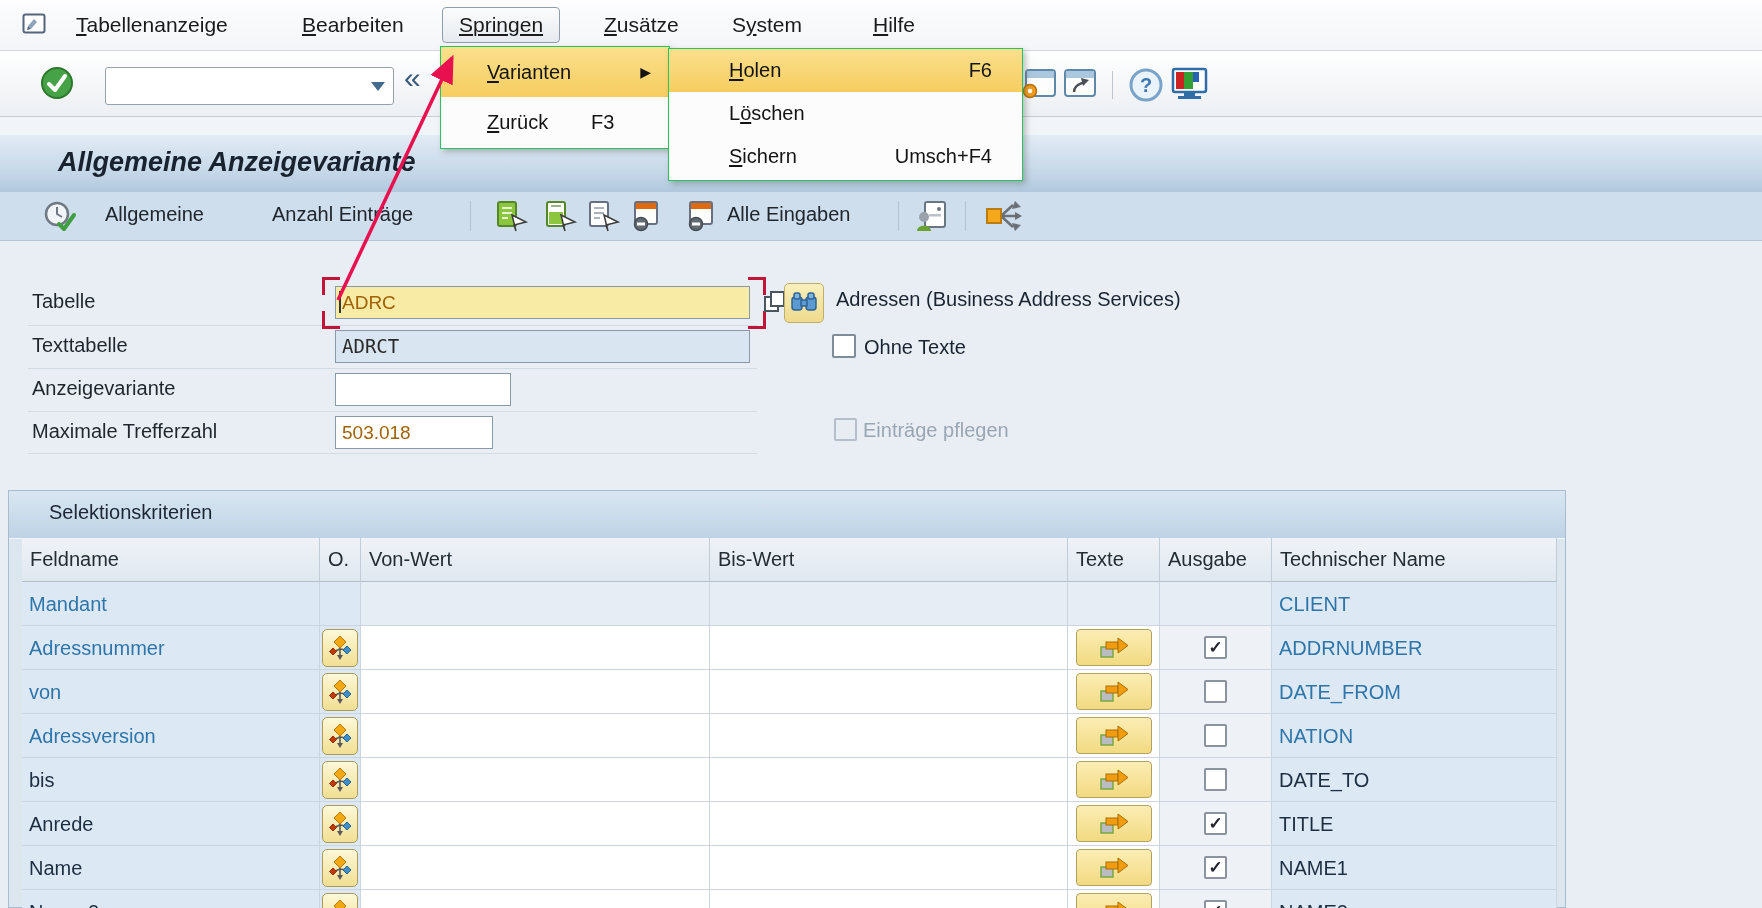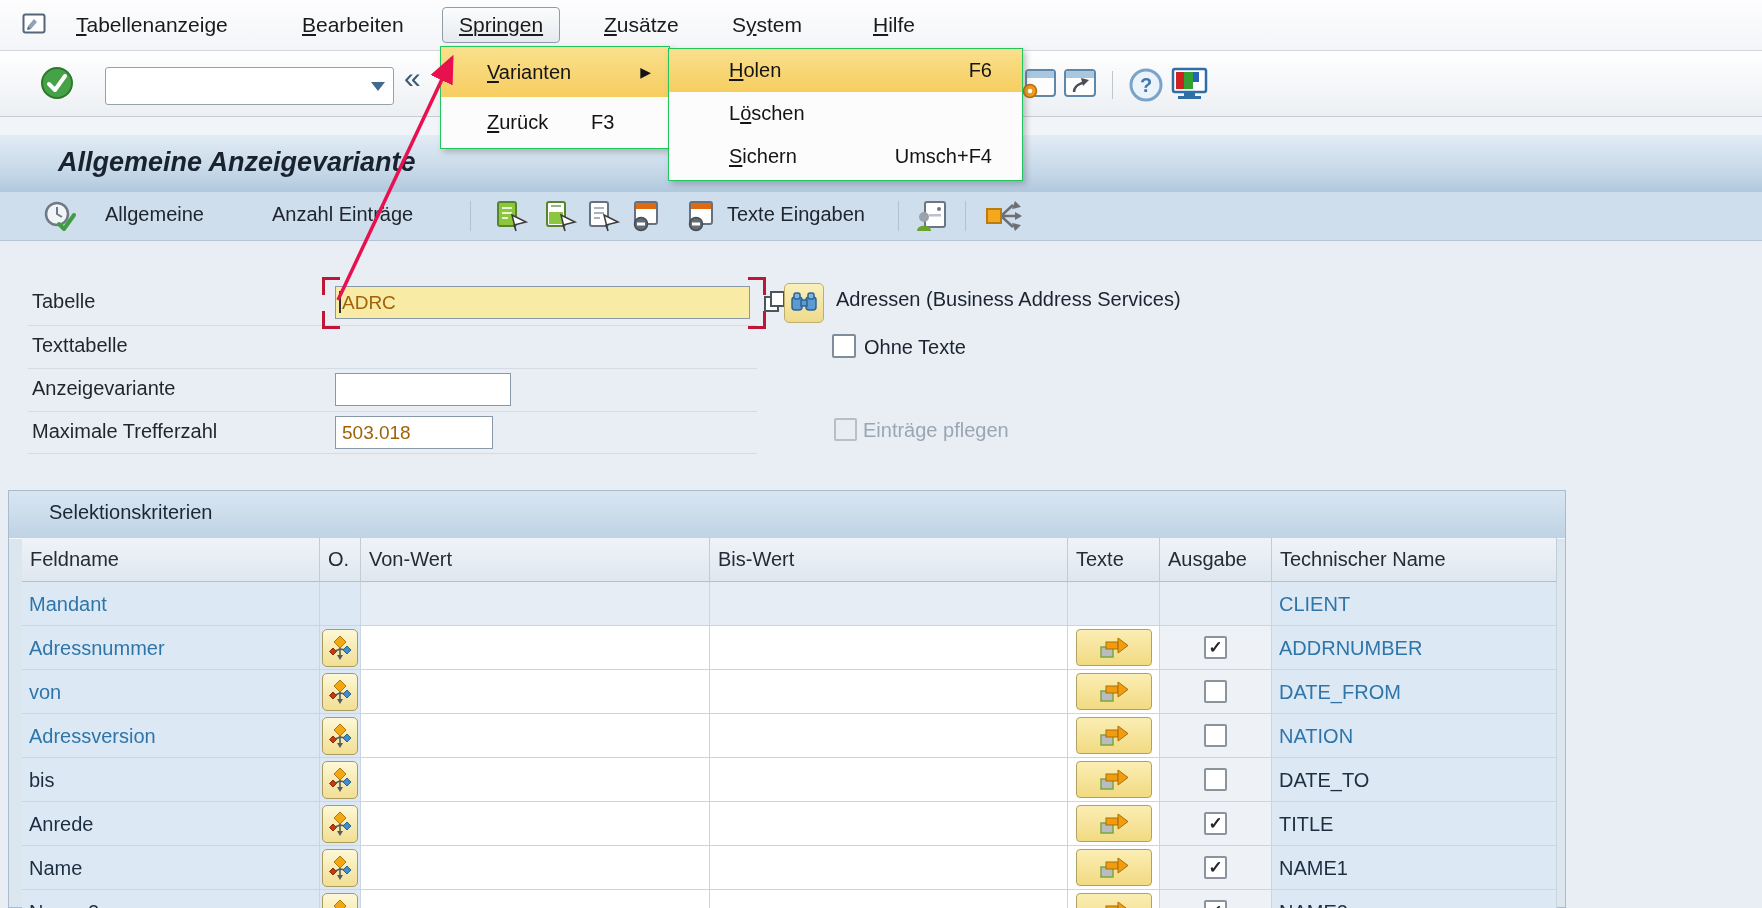--- a/index.html
+++ b/index.html
@@ -227,21 +227,21 @@
       </svg>
     </span>
     <span class="ap-ico" style="left:686px">
       <svg width="34" height="32" viewBox="0 0 34 32">
         <rect x="4" y="2" width="22" height="22" rx="2" fill="#fff" stroke="#667080" stroke-width="2"></rect>
         <rect x="5" y="3" width="20" height="6" fill="#e06a10"></rect>
         <circle cx="10" cy="24" r="6.5" fill="#636b73" stroke="#464d54" stroke-width="1.5"></circle>
         <rect x="6" y="22.5" width="8" height="3" fill="#fff"></rect>
       </svg>
     </span>
-    <span class="lbl" style="left:727px">Texte Eingaben</span>
+    <span class="lbl" style="left:727px">Alle Eingaben</span>
     <span class="ap-sep" style="left:898px"></span>
     <span class="ap-ico" style="left:915px">
       <svg width="34" height="32" viewBox="0 0 34 32">
         <rect x="10" y="2" width="20" height="25" rx="2" fill="#fff" stroke="#6b7683" stroke-width="2"></rect>
         <circle cx="24" cy="9" r="2" fill="#6b7683"></circle>
           <rect x="14" y="14" width="12" height="2.5" fill="#b9c1ca"></rect>
         <circle cx="9" cy="17" r="5" fill="#9aa2ab"></circle>
         <path d="M2 31 C2 24 16 24 16 31 Z" fill="#6aa332"></path>
       </svg>
     </span>
@@ -286,20 +286,21 @@
     <svg width="26" height="22" viewBox="0 0 26 22">
       <rect x="1" y="5" width="10" height="13" rx="3" fill="#5b9bd1" stroke="#2f6395" stroke-width="1.5"></rect>
       <rect x="15" y="5" width="10" height="13" rx="3" fill="#5b9bd1" stroke="#2f6395" stroke-width="1.5"></rect>
       <rect x="10" y="8" width="6" height="6" fill="#5b9bd1" stroke="#2f6395" stroke-width="1.5"></rect>
       <rect x="3" y="1" width="6" height="6" rx="2" fill="#7db4e0" stroke="#2f6395" stroke-width="1.5"></rect>
       <rect x="17" y="1" width="6" height="6" rx="2" fill="#7db4e0" stroke="#2f6395" stroke-width="1.5"></rect>
     </svg>
   </span>
   <span class="desc">Adressen (Business Address Services)</span>
 
+  <div class="ffield f-ro" style="top:330px;width:415px">ADRCT</div>
   <div class="ffield f-white" style="top:373px;width:176px">
     <input value="" style="">
   </div>
   <div class="ffield f-white" style="top:416px;width:158px">
     <input value="503.018" style="">
   </div>
 
   <span class="cb" style="position:absolute;left:832px;top:334px;width:24px;height:24px"></span>
   <span class="cblabel" style="left:864px;top:336px">Ohne Texte</span>
   <span class="cb dis" style="position:absolute;left:834px;top:418px;width:23px;height:23px"></span>

